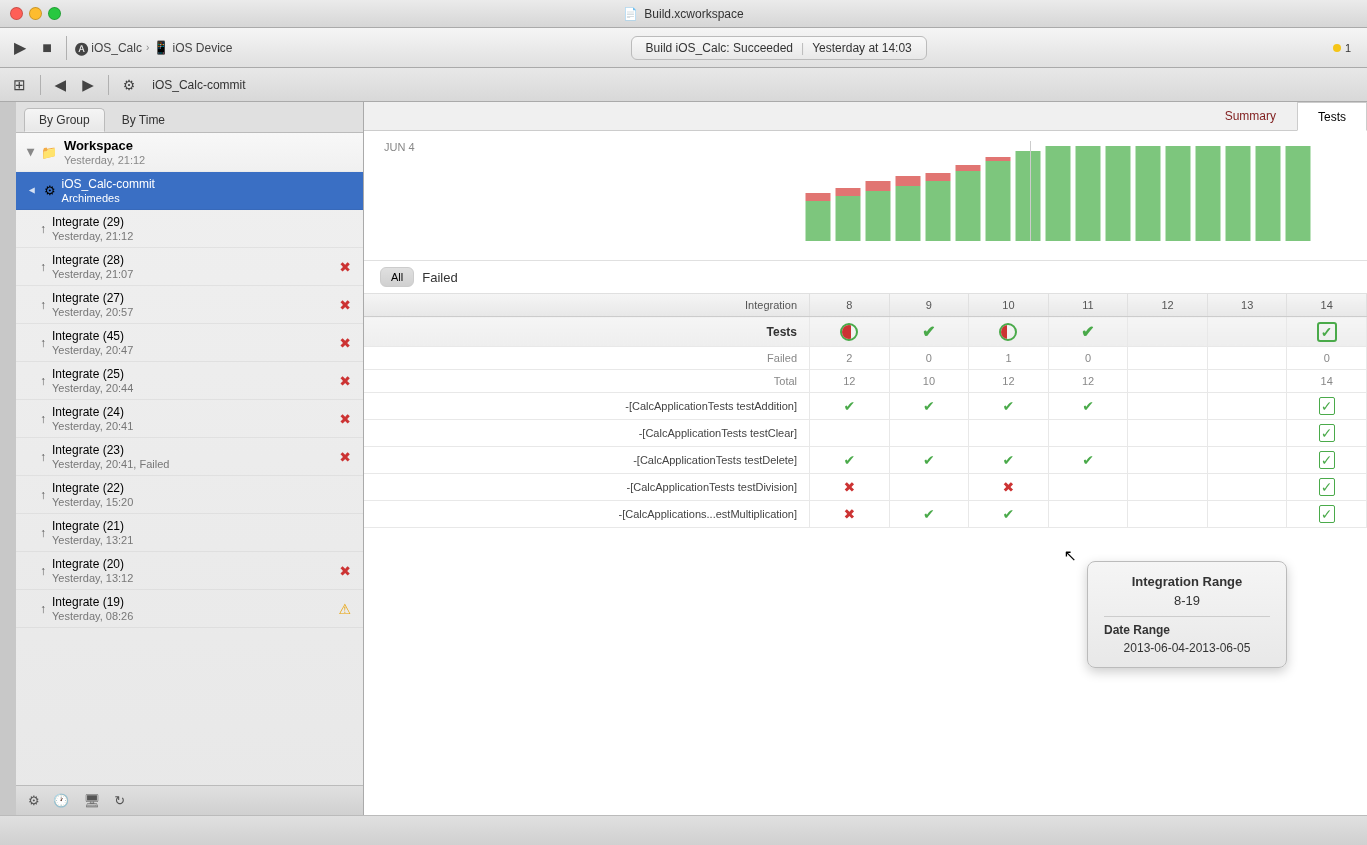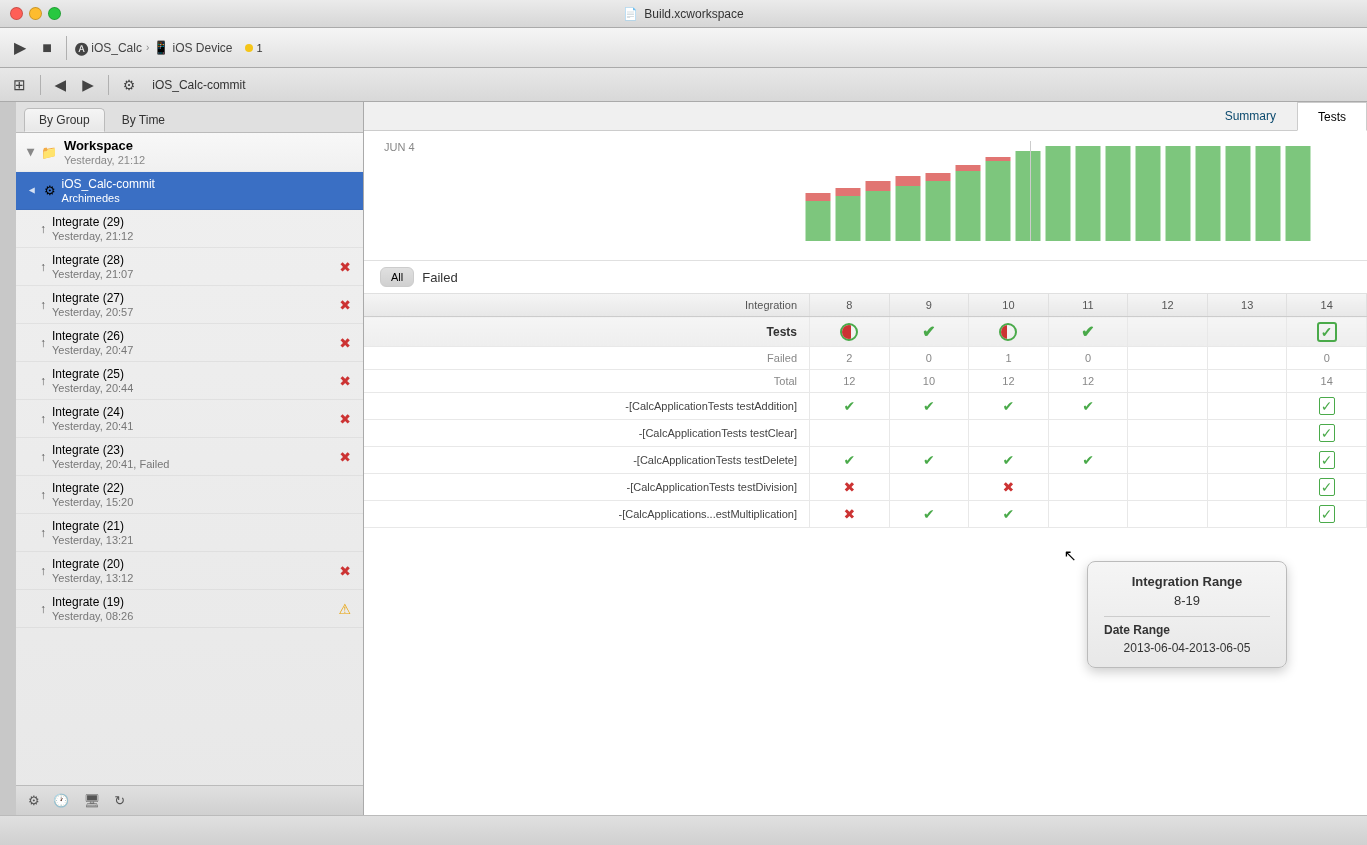--- a/index.html
+++ b/index.html
@@ -187,21 +187,21 @@
       border-bottom: 1px solid #ccc;
       background: #f0f0f0;
       justify-content: flex-end;
     }
     .content-tab {
       padding: 6px 20px;
       font-size: 12px;
       cursor: pointer;
       border: 1px solid transparent;
       background: none;
-      color: #0c4a6e;
+      color: #7f1d1d;
     }
     .content-tab.active {
       background: white;
       border: 1px solid #ccc;
       border-bottom: 1px solid white;
       color: #000;
       font-weight: 500;
       margin-bottom: -1px;
     }
 
@@ -350,20 +350,27 @@
   <div class="toolbar-separator"></div>
   <div class="toolbar-breadcrumb">
     <div class="breadcrumb-item">
       <span style="font-size:13px;">🅐</span>
       <span>iOS_Calc</span>
     </div>
     <span class="breadcrumb-sep">›</span>
     <div class="breadcrumb-item">
       <span style="font-size:13px;">📱</span>
       <span>iOS Device</span>
+    </div>
+  </div>
+  <div class="build-status-bar">
+    <div class="build-status-pill">
+      <span>Build iOS_Calc: Succeeded</span>
+      <span class="build-divider">|</span>
+      <span>Yesterday at 14:03</span>
     </div>
   </div>
   <button class="notification-btn">
     <span class="notif-dot"></span>
     <span class="notif-count">1</span>
   </button>
 </div>
 
 <div class="secondary-toolbar">
   <button class="sec-toolbar-btn">
@@ -454,21 +461,21 @@
           </div>
           <span class="error-badge" style="color:#cc3333;">✖</span>
         </div>
       </div>
 
       <div class="sidebar-item integrate-item">
         <div class="sidebar-item-row">
           <div class="sidebar-item-left">
             <span style="color:#555;">↑</span>
             <div>
-              <div class="item-name">Integrate (26)</div>
+              <div class="item-name">Integrate (45)</div>
               <div class="item-date">Yesterday, 20:47</div>
             </div>
           </div>
           <span class="error-badge" style="color:#cc3333;">✖</span>
         </div>
       </div>
 
       <div class="sidebar-item integrate-item">
         <div class="sidebar-item-row">
           <div class="sidebar-item-left">

